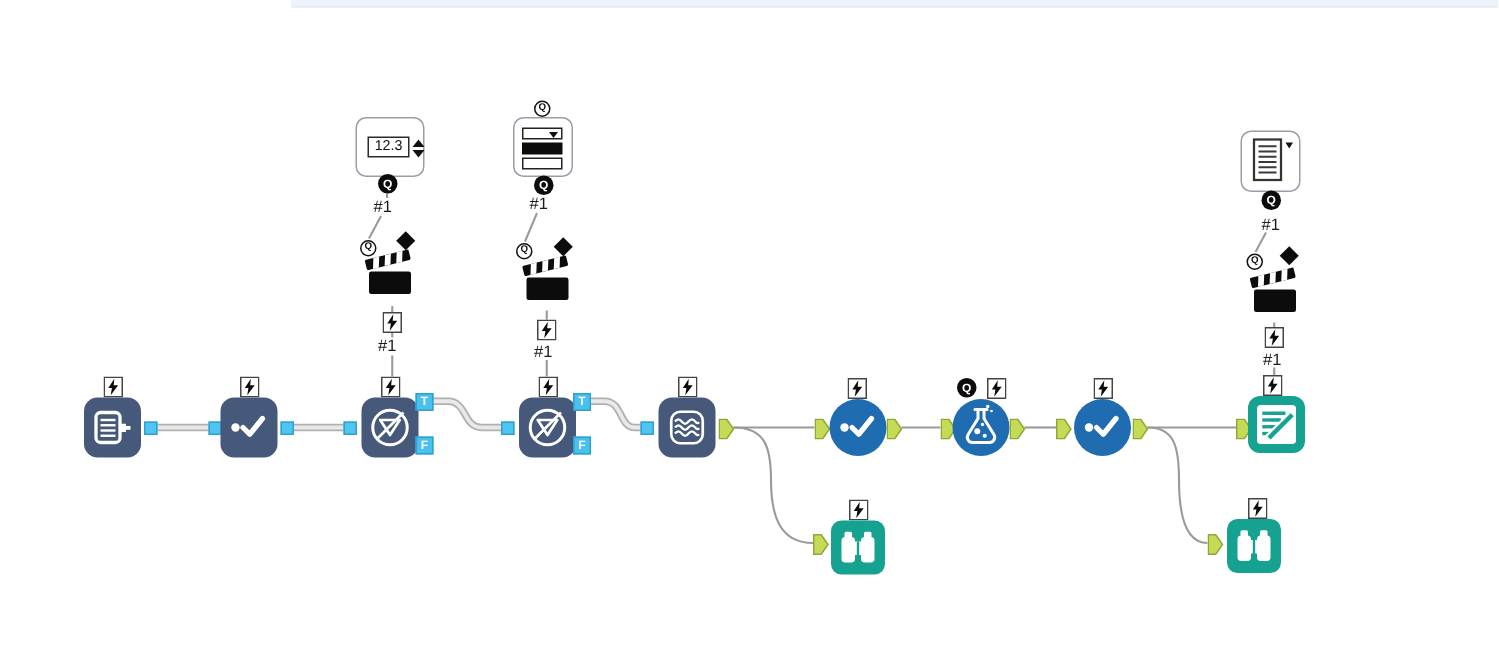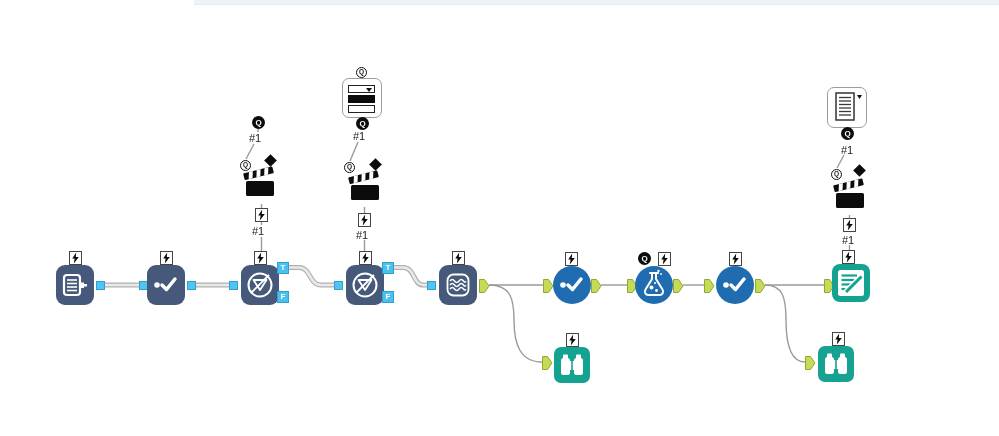--- a/index.html
+++ b/index.html
@@ -336,20 +336,27 @@
         <rect x="9" y="7.5" width="5" height="5" rx="1" fill="#fff"></rect>
           <rect x="22" y="7.5" width="5" height="5" rx="1" fill="#fff"></rect>
         <rect x="7" y="11" width="9" height="17" rx="2.5" fill="#fff"></rect>
           <rect x="20" y="11" width="9" height="17" rx="2.5" fill="#fff"></rect>
         <rect x="14.5" y="14" width="7" height="9" fill="#fff"></rect>
         <line x1="18" y1="14" x2="18" y2="28" stroke="#15a290" stroke-width="1.6"></line>
       </svg>
     </span>
   </div>
 
+  <div class="abs iface" style="left:237px;top:78px;width:46px;height:40px">
+    <span>
+      <span class="num-box">12.3</span>
+      <span class="spin up"></span>
+      <span class="spin down"></span>
+    </span>
+  </div>
   <div class="abs q-badge" style="left:252px;top:116px">Q</div>
   <span class="abs wire-label" style="left:249px;top:132px">#1</span>
 
   <div class="abs q-hollow" style="left:240px;top:160px">Q</div>
   <div class="abs diamond" style="left:266px;top:156px"></div>
   <div class="abs" style="left:241px;top:165px">
     <span>
       <svg width="38" height="38" viewBox="0 0 38 38">
         <g transform="rotate(-14 5 16)">
           <rect x="4" y="8" width="30" height="7" rx="1" fill="#0c0c0c"></rect>

